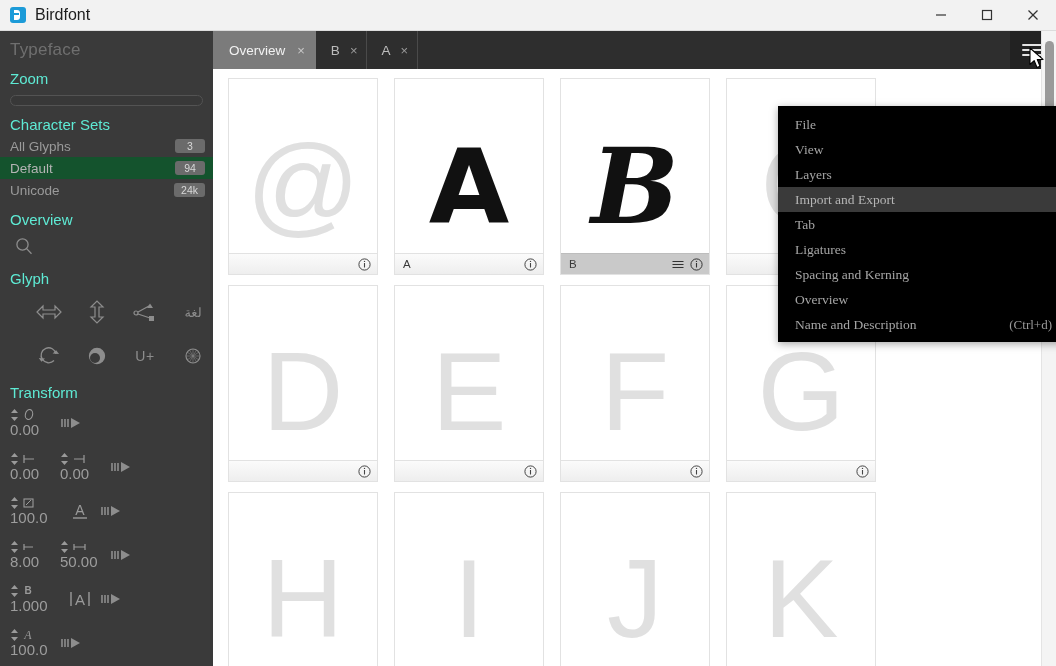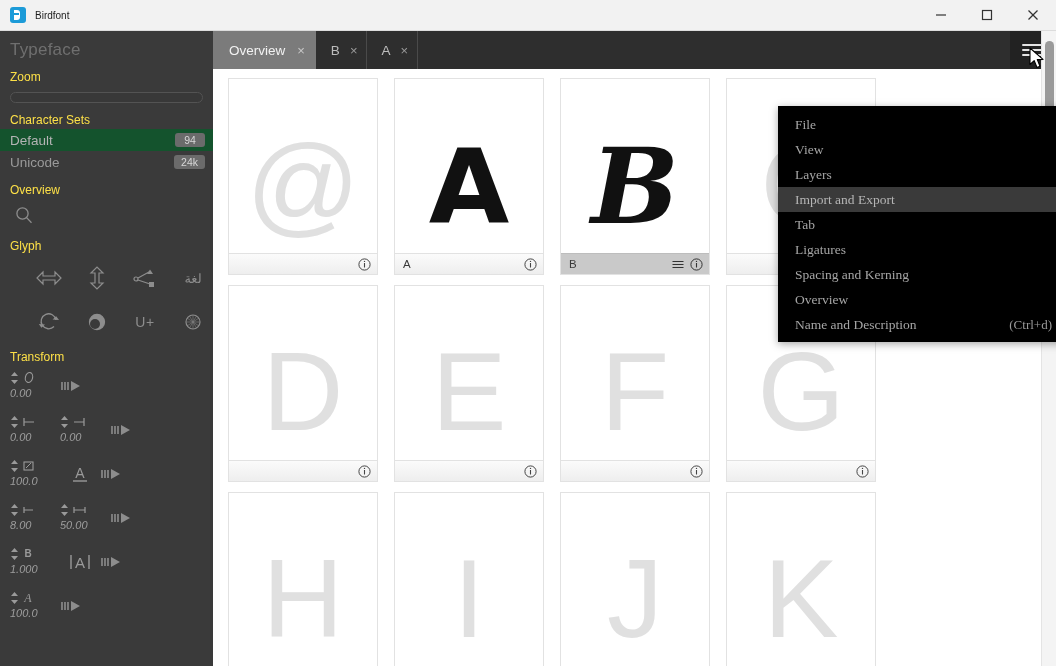--- a/index.html
+++ b/index.html
@@ -42,21 +42,21 @@
   }
   .app-icon:after {
     content: "";
     position: absolute;
     left: 4px; top: 6px;
     width: 5px; height: 2px;
     background: #1c9bd8;
   }
   .app-title {
     margin-left: 9px;
-    font-size: 10px;
+    font-size: 16px;
     color: #1d1d1d;
     white-space: nowrap;
   }
   .win-controls {
     margin-left: auto;
     display: flex; align-items: stretch;
     height: 31px;
   }
   .win-btn {
     width: 46px; height: 31px;
@@ -74,22 +74,22 @@
     box-sizing: border-box;
     overflow: hidden;
   }
   .side-header {
     font-size: 17px;
     color: #6f6f6f;
     padding: 9px 0 0 10px;
     letter-spacing: .2px;
   }
   .side-sub {
-    font-size: 12px;
-    color: #fde047;
+    font-size: 15px;
+    color: #5eead4;
     padding: 10px 0 2px 10px;
   }
   .zoom-track {
     margin: 6px 10px 0 10px;
     height: 9px;
     border: 1px solid #535353;
     border-radius: 6px;
     background: #383838;
   }
   .cs-row {
@@ -140,25 +140,24 @@
     display: flex;
     flex-direction: column;
     align-items: flex-start;
   }
   .tf-top {
     display: flex; align-items: center;
     height: 15px;
     gap: 3px;
   }
   .tf-val {
-    font-size: 11px;
+    font-size: 15px;
     color: #9d9d9d;
     line-height: 14px;
     margin-top: 1px;
-    font-style: italic;
   }
   .tf-mid {
     width: 40px;
     display: flex; align-items: center; justify-content: center;
     height: 32px;
     color: #9a9a9a;
   }
   .tf-apply {
     width: 34px;
     display: flex; align-items: center; justify-content: flex-start;
@@ -367,20 +366,24 @@
 
   <div class="sidebar">
 
     <div class="side-header">Typeface</div>
 
     <div class="side-sub">Zoom</div>
     <div class="zoom-track"></div>
 
     <div class="side-sub">Character Sets</div>
 
+    <div class="cs-row">
+      <span>All Glyphs</span>
+      <span class="cs-badge">3</span>
+    </div>
     <div class="cs-row sel">
       <span>Default</span>
       <span class="cs-badge">94</span>
     </div>
     <div class="cs-row">
       <span>Unicode</span>
       <span class="cs-badge">24k</span>
     </div>
 
     <div class="side-sub">Overview</div>

